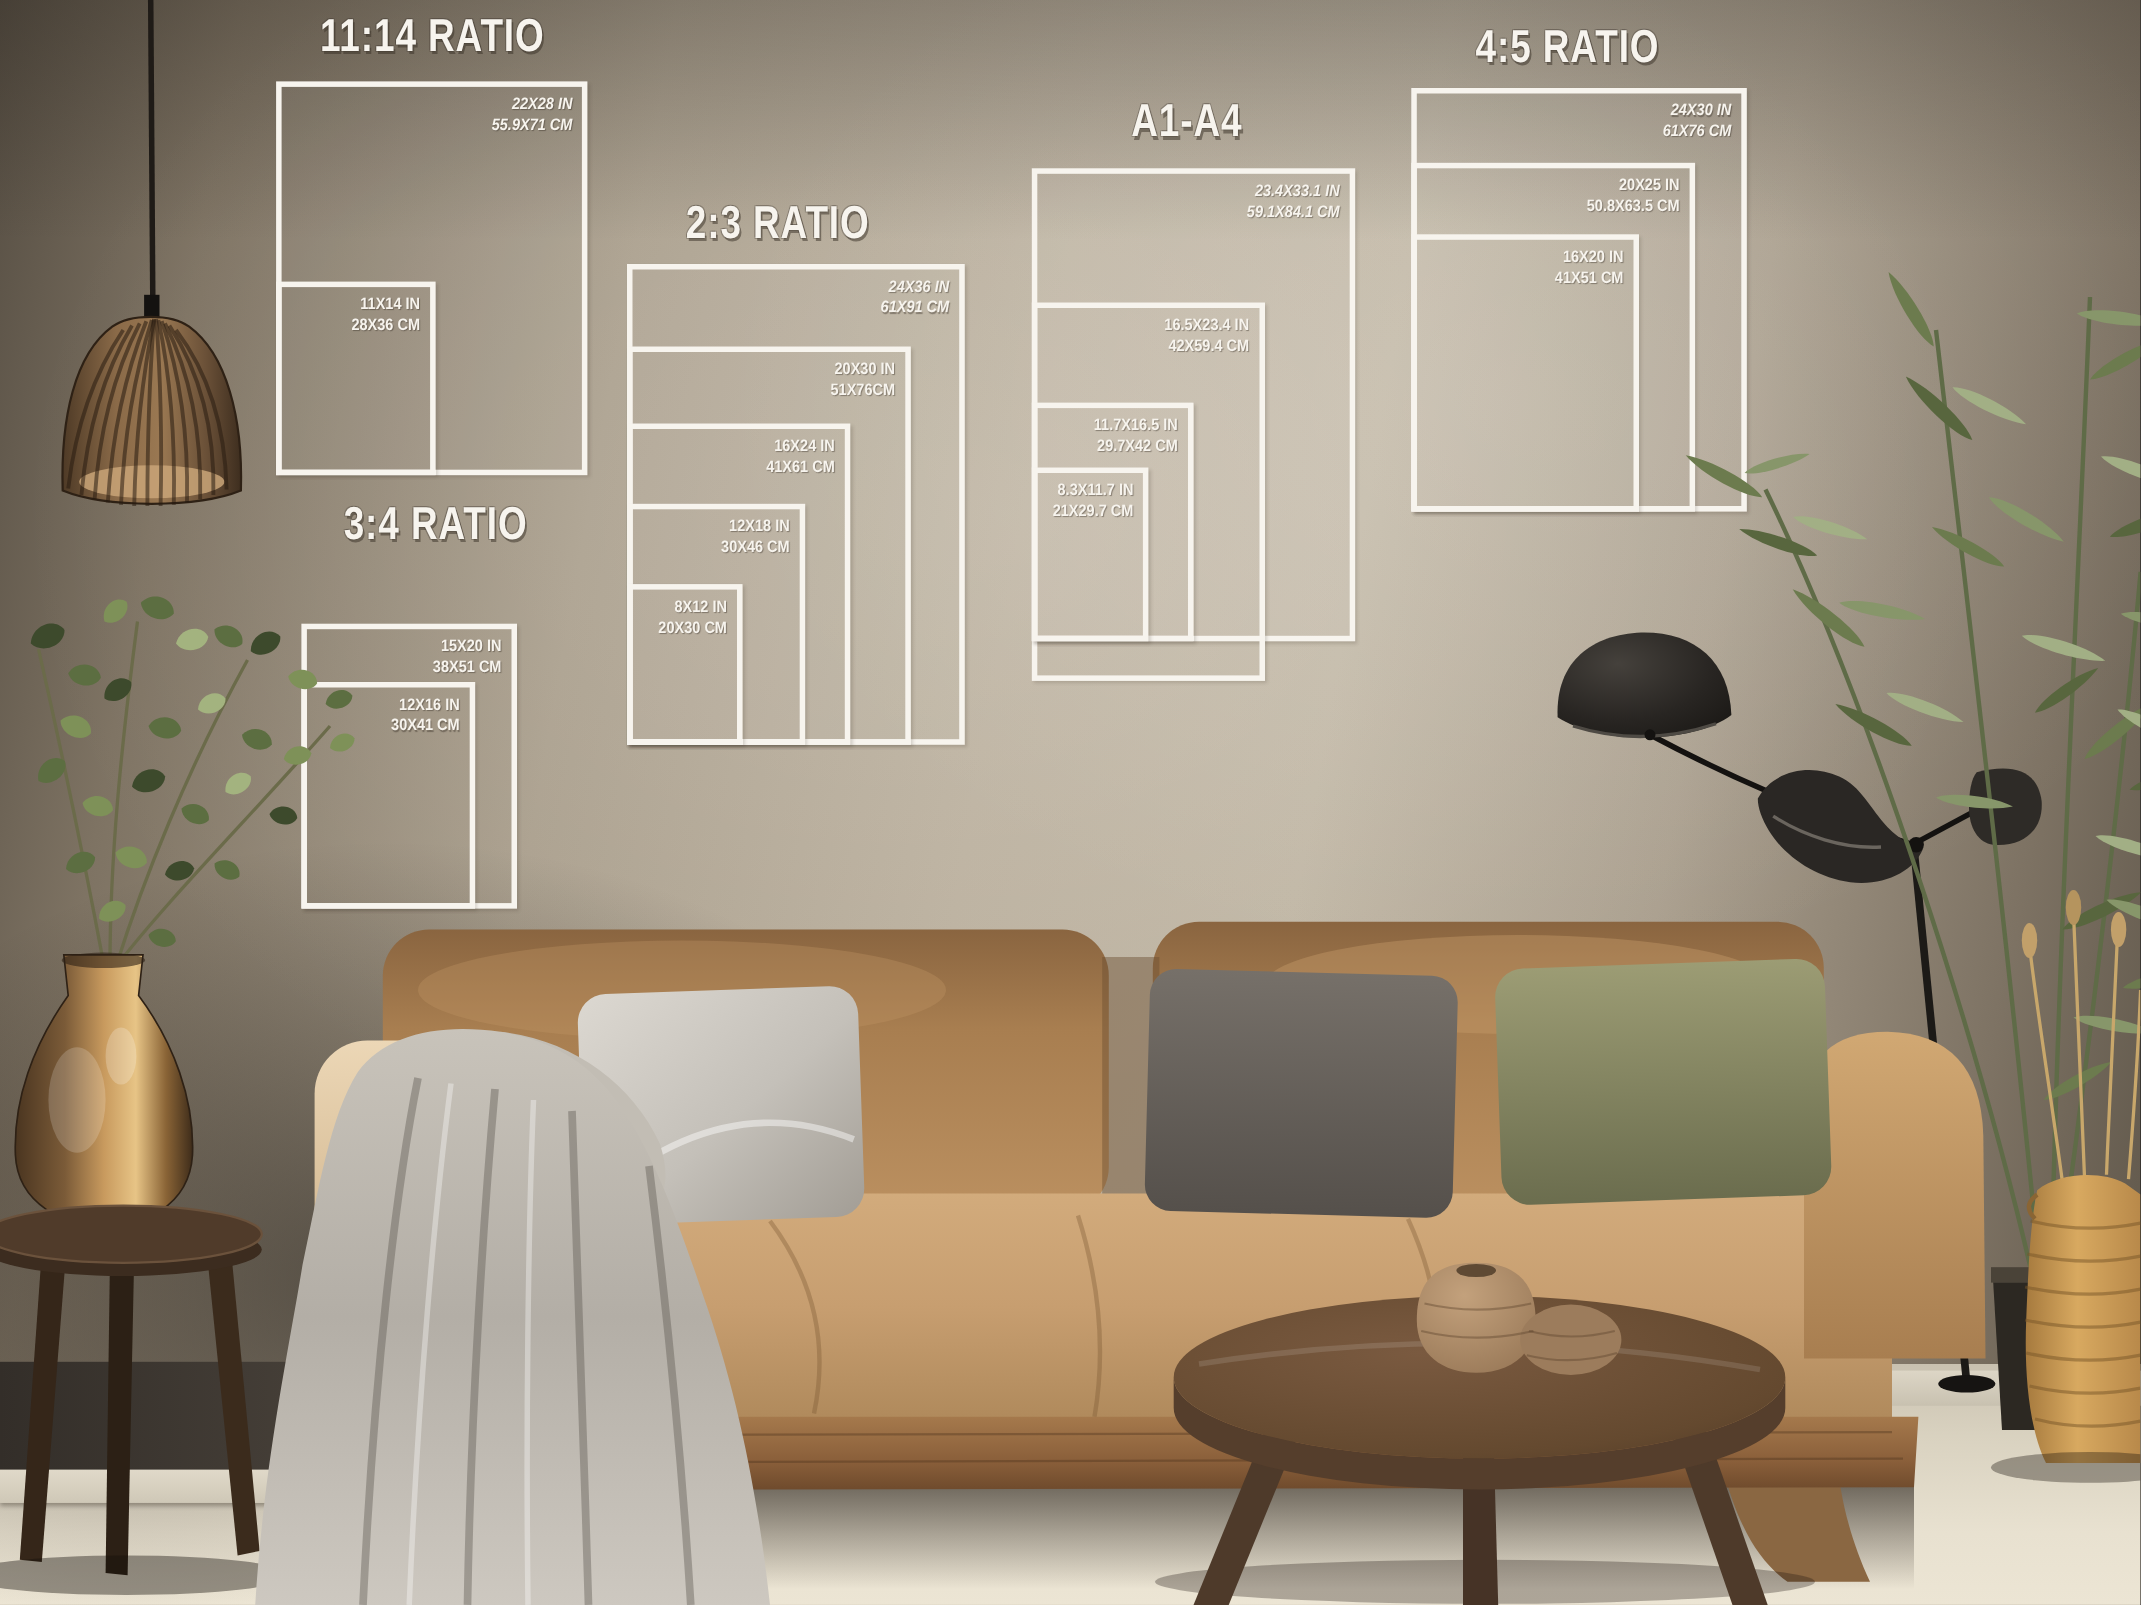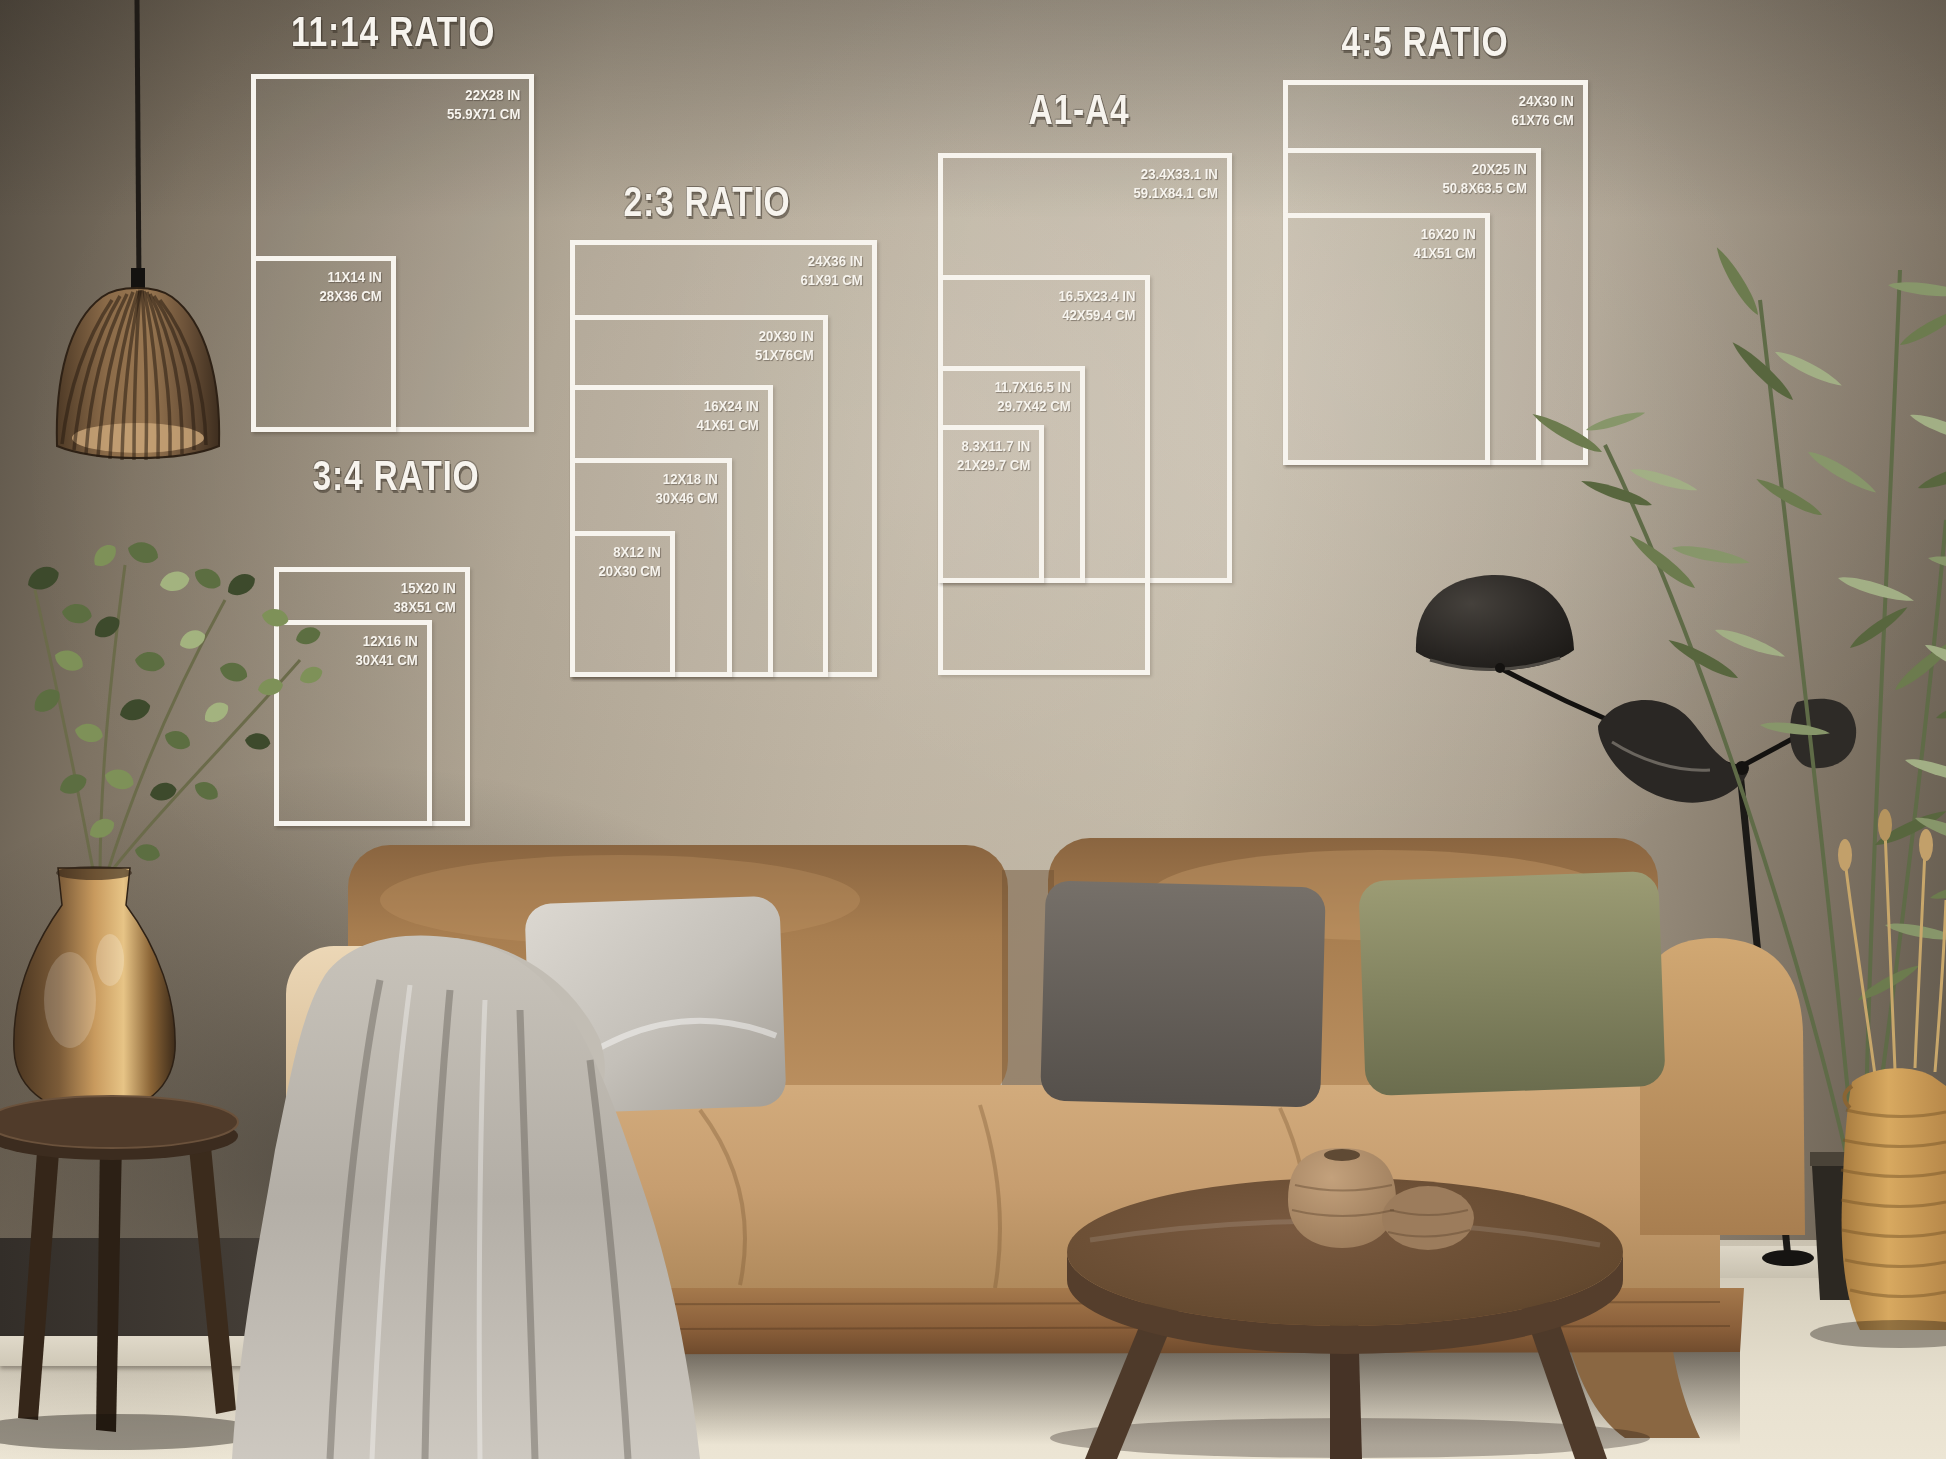--- a/index.html
+++ b/index.html
@@ -29,41 +29,41 @@
 
   
   .diagrams{position:absolute;inset:0;z-index:3;color:var(--overlay-line,#f7f4ee);}
   .g-title{position:absolute;transform:translateX(-50%) scaleX(.80);transform-origin:50% 0;
     font-size:42px;font-weight:bold;letter-spacing:1px;white-space:nowrap;
     text-shadow:2px 3px 0 rgba(55,47,38,.50),-1px -1px 0 rgba(55,47,38,.28),1px -1px 0 rgba(55,47,38,.28),-1px 1px 0 rgba(55,47,38,.28);}
   .t1{left:393px;top:8px}.t2{left:396px;top:452px}.t3{left:707px;top:178px}
   .t4{left:1079px;top:86px}.t5{left:1425px;top:18px}
   .rect{position:absolute;border:5px solid var(--overlay-line,#f7f4ee);
         box-shadow:2px 2px 3px rgba(60,50,40,.18);}
-  .rect.outer{background:rgba(255,255,255,.045);}
+  .rect.outer{background:rgba(255,255,255,.045);font-style:italic;}
   .lbl{position:absolute;top:6px;right:9px;text-align:right;transform:scaleX(.88);
        transform-origin:100% 0;font-size:15px;line-height:19px;font-weight:bold;
        white-space:nowrap;text-shadow:1px 1px 1px rgba(55,47,38,.45);}
   
   .r10{left:251px;top:74px;width:283px;height:358px}
   .r11{left:251px;top:256px;width:145px;height:176px}
   
   .r20{left:274px;top:516px;width:236px;height:310px}
   .r21{left:274px;top:567px;width:196px;height:259px}
   .r22{left:274px;top:620px;width:158px;height:206px}
   .r23{left:274px;top:672px;width:120px;height:154px}
   
   .r30{left:570px;top:240px;width:307px;height:437px}
   .r31{left:570px;top:315px;width:258px;height:362px}
   .r32{left:570px;top:385px;width:203px;height:292px}
   .r33{left:570px;top:458px;width:162px;height:219px}
   .r34{left:570px;top:531px;width:105px;height:146px}
   
   .r40{left:938px;top:153px;width:294px;height:430px}
-  .r41{left:938px;top:275px;width:212px;height:400px}
+  .r41{left:938px;top:275px;width:212px;height:344px}
   .r42{left:938px;top:366px;width:147px;height:217px}
   .r43{left:938px;top:425px;width:106px;height:158px}
   
   .r50{left:1283px;top:80px;width:305px;height:385px}
   .r51{left:1283px;top:148px;width:258px;height:317px}
   .r52{left:1283px;top:213px;width:207px;height:252px}
   .r53{left:1283px;top:275px;width:157px;height:190px}
   .r54{left:1283px;top:335px;width:104px;height:130px}
 
   .scene{position:absolute;inset:0;z-index:4;}

